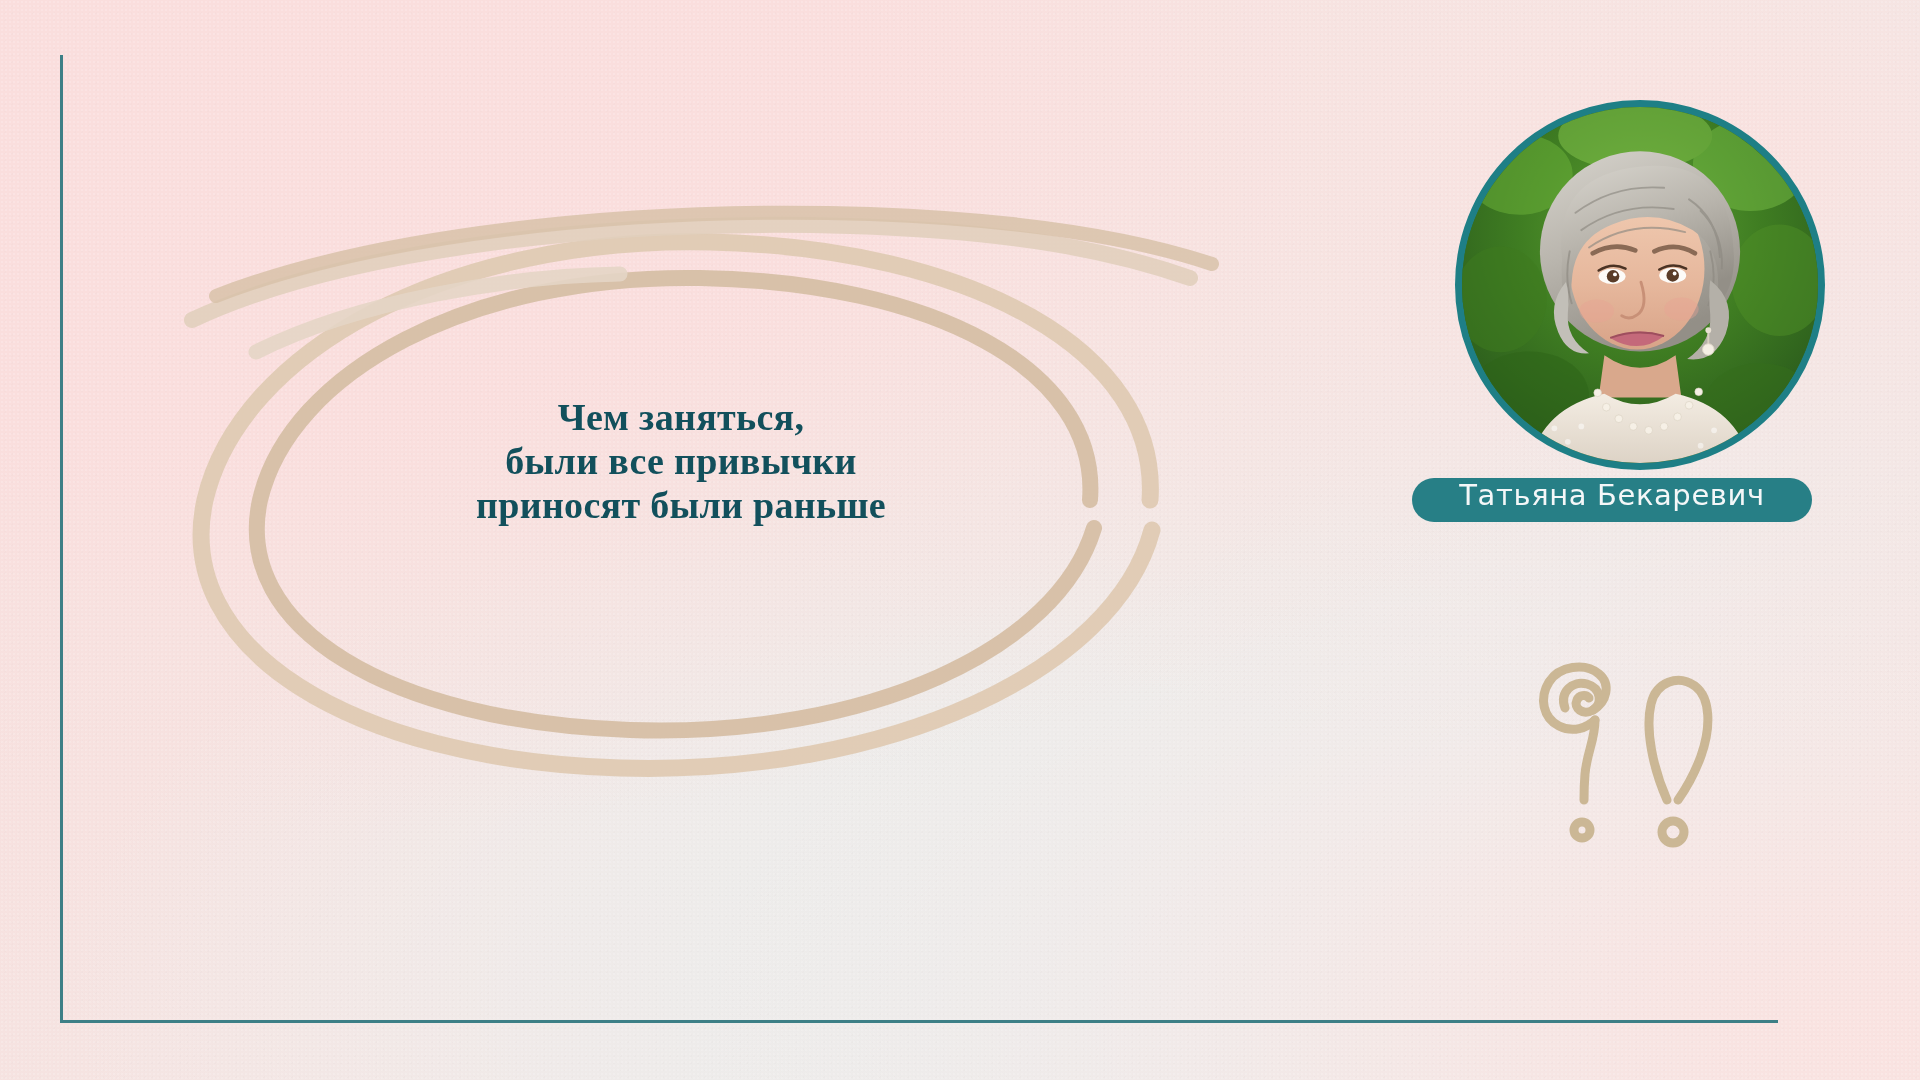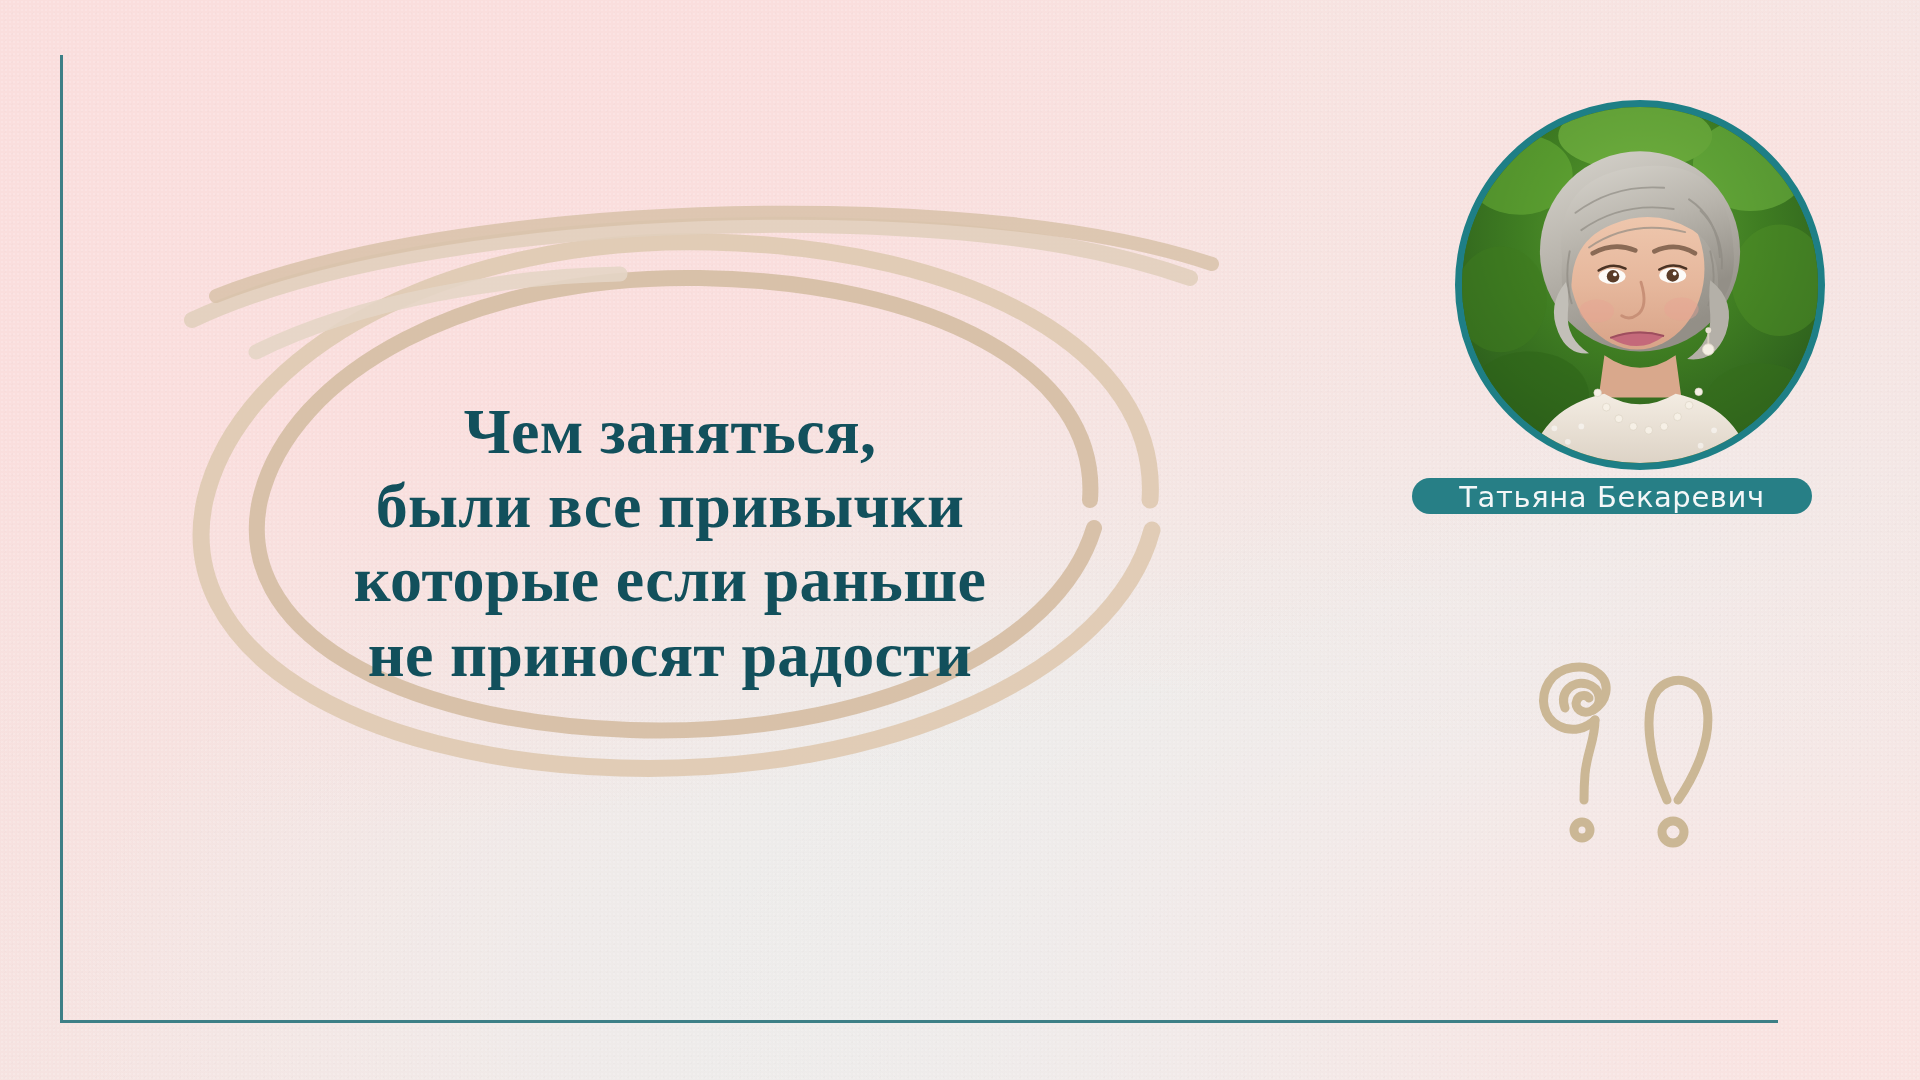--- a/index.html
+++ b/index.html
@@ -33,24 +33,24 @@
   
   .frame-line{position:absolute;background:#3d7f86;}
   #frame-v{left:60px;top:55px;width:3px;height:968px;}
   #frame-h{left:60px;top:1020px;width:1718px;height:3px;}
 
   
   #swirl{position:absolute;left:150px;top:200px;width:1120px;height:590px;}
 
   
   #headline{
-    position:absolute;left:300px;top:395px;width:740px;
+    position:absolute;left:311px;top:395px;width:740px;
     font-family:"Liberation Serif", serif;
     font-weight:700;
-    font-size:64px;
+    font-size:38px;
     line-height:1.16;
     letter-spacing:.3px;
     color:#12505c;
     text-align:center;
     white-space:nowrap;
   }
   #headline .ln{display:block;}
 
   
   #portrait{
@@ -58,24 +58,24 @@
     border-radius:50%;
     border:7px solid #1e7f86;
     box-sizing:border-box;
     overflow:hidden;
     background:#2f6a2a;
   }
   #portrait svg{display:block;width:100%;height:100%;}
 
   
   #name-badge{
-    position:absolute;left:1412px;top:478px;width:400px;height:36px;
+    position:absolute;left:1412px;top:478px;width:400px;height:44px;
     background:#277f86;
     border-radius:26px;
-    display:flex;align-items:flex-end;justify-content:center;
+    display:flex;align-items:flex-start;justify-content:center;
   }
   #name-badge .nb-text{
     font-family:"DejaVu Sans", sans-serif;
     font-size:29px;
     color:#f4f7f8;
     letter-spacing:.6px;
     white-space:nowrap;
   }
 
   
@@ -103,22 +103,21 @@
 
       <path d="M 66 96 C 220 36 470 6 720 14 C 880 20 990 40 1062 64" stroke="#d8c2a9" stroke-width="14" stroke-linecap="round" opacity="0.85"></path>
 
       <path d="M 106 152 C 210 100 360 76 470 74" stroke="#e4d5c5" stroke-width="15" stroke-linecap="round" opacity="0.9"></path>
     </svg>
   </div>
 
   <div id="headline">
     <span class="ln">Чем заняться,</span>
     <span class="ln">были все привычки</span>
-    <span class="ln">которые если раньше</span>
-    <span class="ln">не приносят радости</span>
+    <span class="ln">приносят были раньше</span>
   </div>
 
   <div id="portrait">
     <svg viewBox="0 0 370 370" xmlns="http://www.w3.org/2000/svg">
       <defs>
         <radialGradient id="bgGreen" cx="50%" cy="35%" r="75%">
           <stop offset="0%" stop-color="#5fa233"></stop>
           <stop offset="45%" stop-color="#3f7d22"></stop>
           <stop offset="100%" stop-color="#24501a"></stop>
         </radialGradient>

